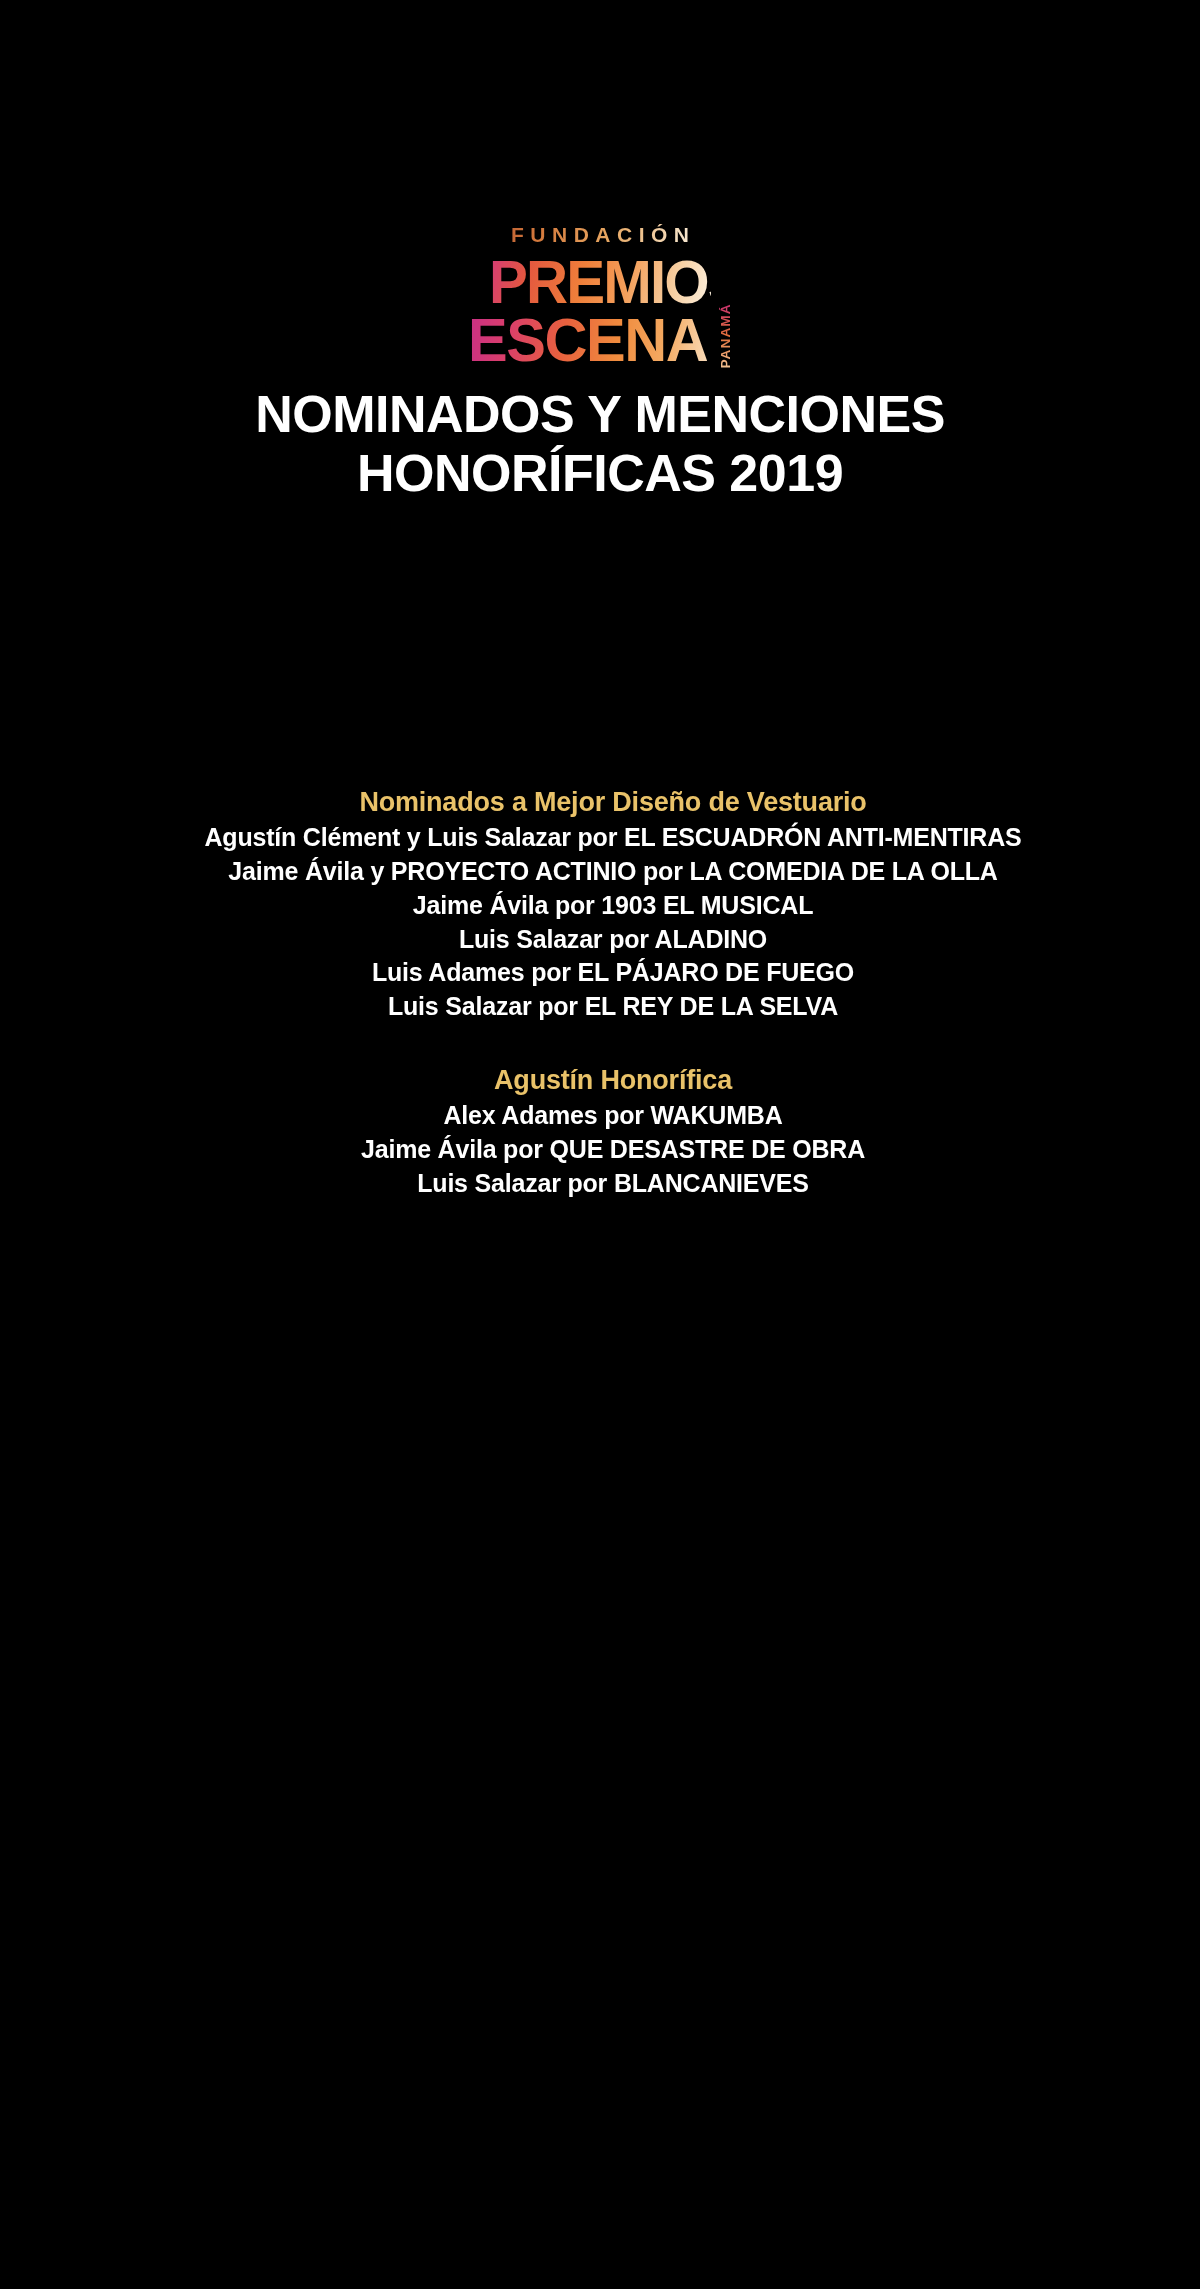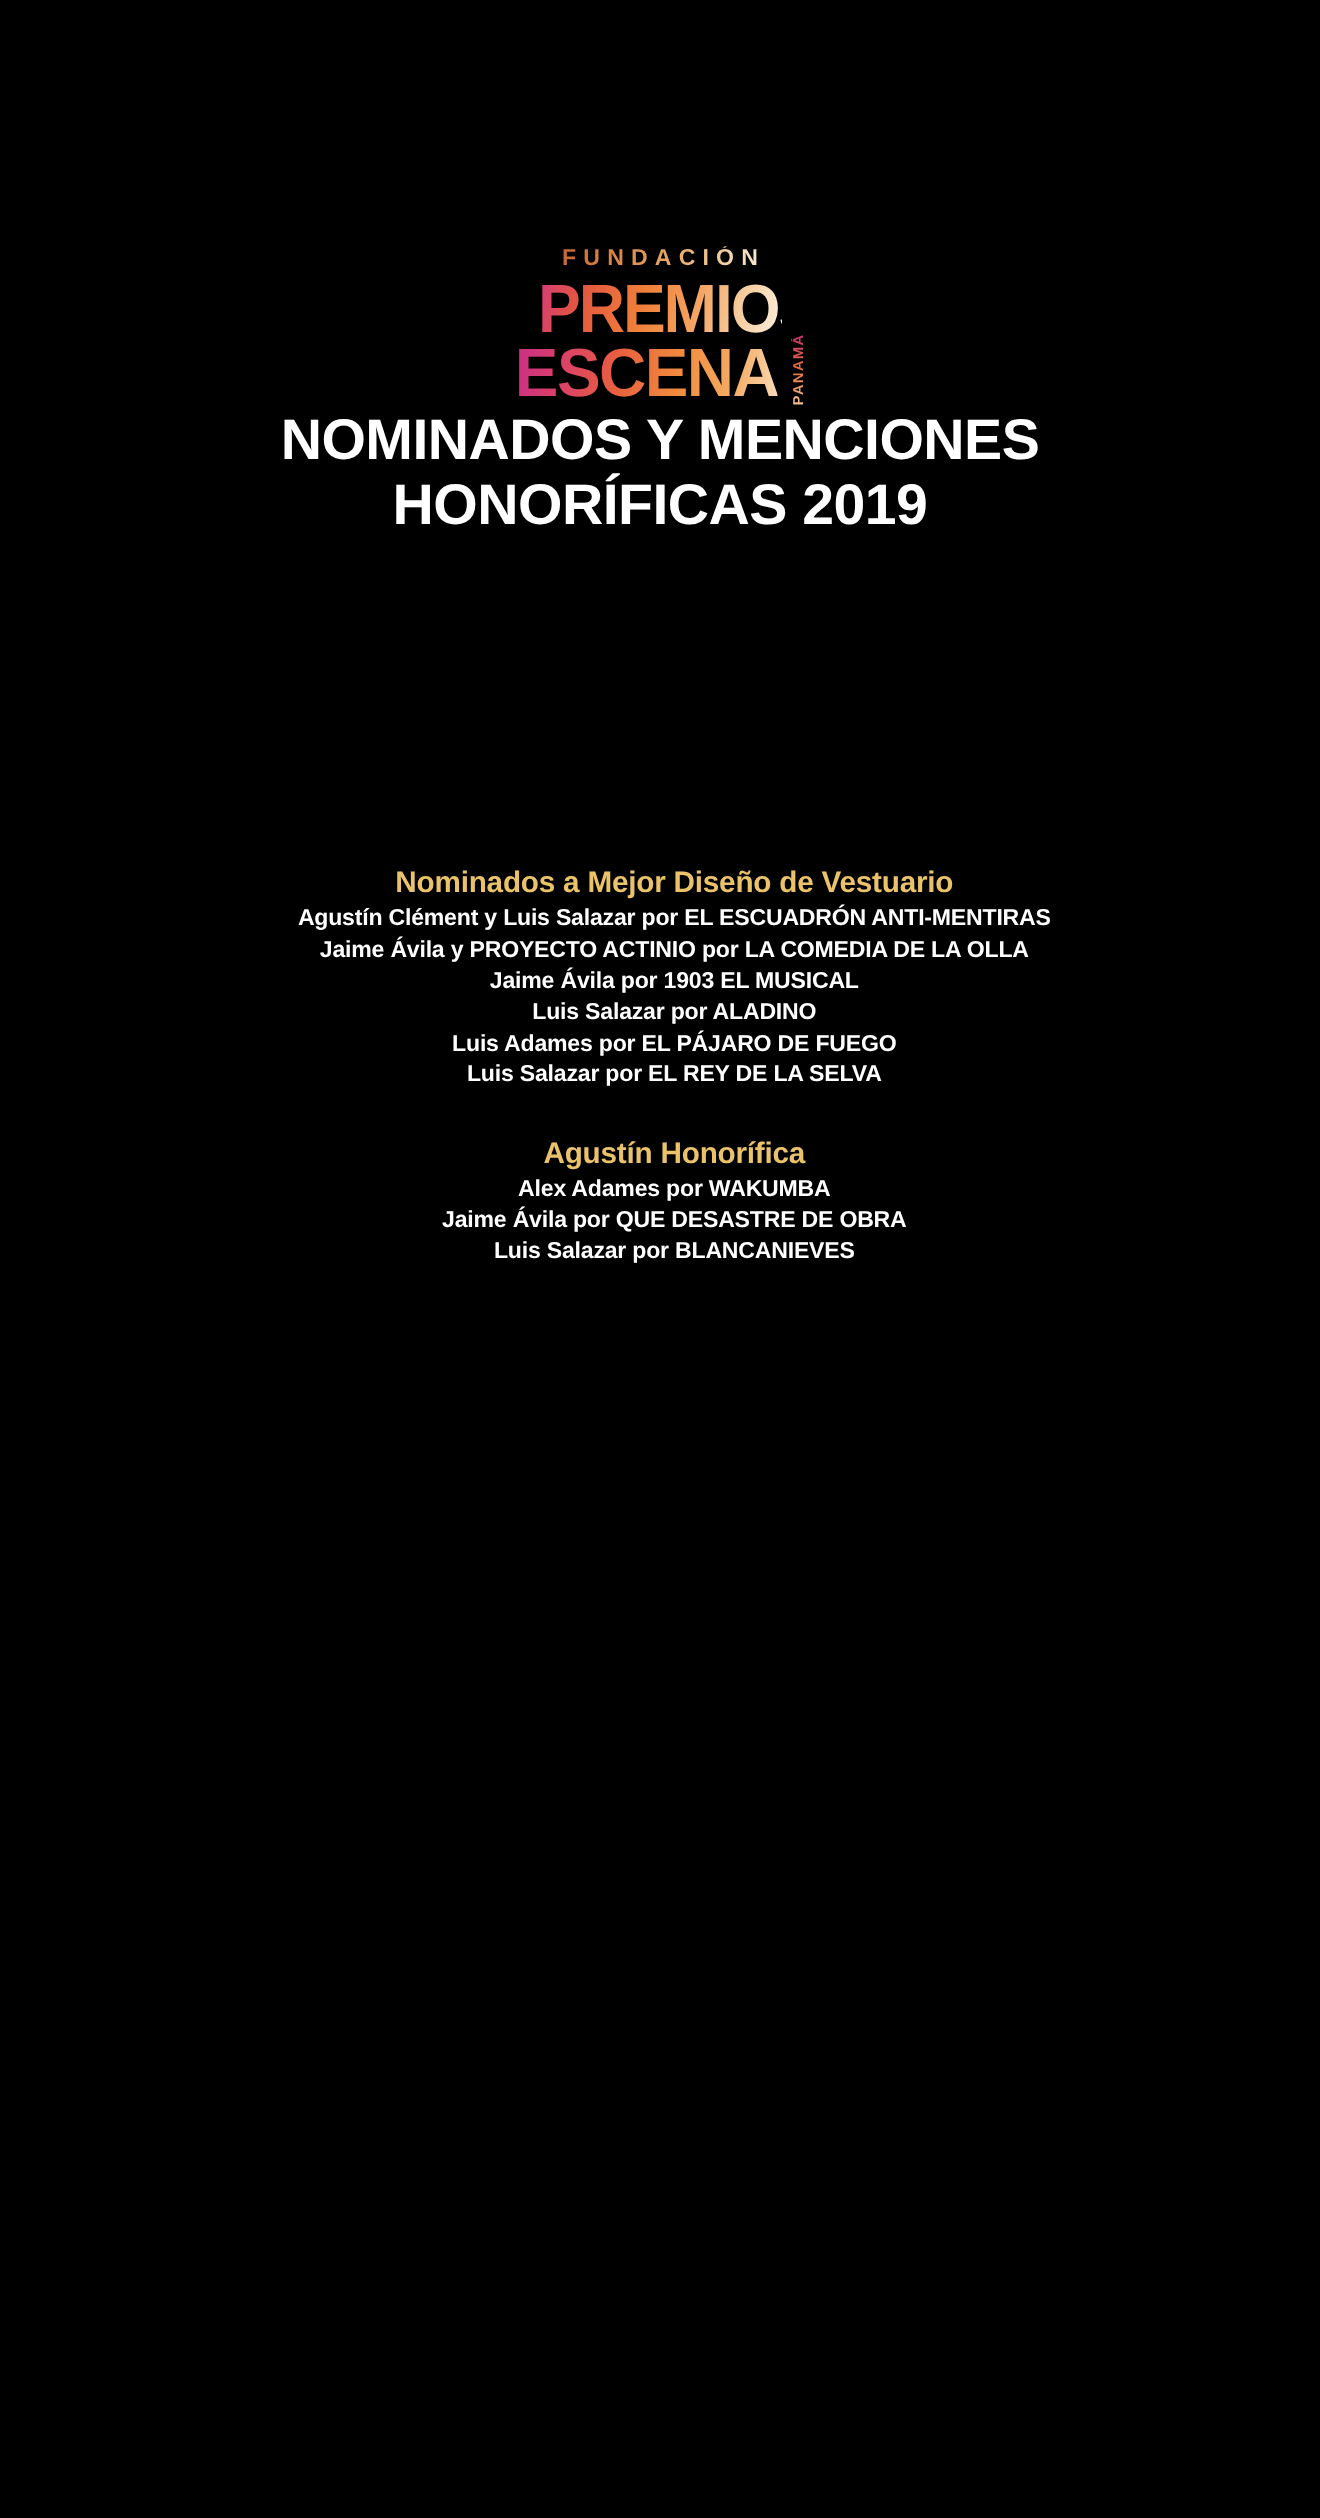--- a/index.html
+++ b/index.html
@@ -92,20 +92,21 @@
     background: linear-gradient(0deg, #c93070 0%, #e2703b 50%, #f2c394 100%);
     -webkit-background-clip: text;
     background-clip: text;
     color: transparent;
     -webkit-text-fill-color: transparent;
     height: 62px;
   }
 
   
   .title {
+    margin-top: 14px;
     text-align: center;
     font-size: 52px;
     font-weight: 700;
     line-height: 1.14;
     letter-spacing: -0.5px;
     color: #ffffff;
     padding: 0 70px;
   }
   .title-line { display: block; }
 
@@ -121,21 +122,21 @@
 
   .section-heading {
     font-size: 27px;
     font-weight: 700;
     color: #e9c269;
     line-height: 1.35;
     letter-spacing: -0.2px;
     margin-bottom: 1px;
   }
   .entry {
-    font-size: 21px;
+    font-size: 25px;
     font-weight: 700;
     color: #ffffff;
     line-height: 1.35;
     letter-spacing: -0.2px;
   }
 </style>
 </head>
 <body>
 
 <div class="logo-block">

